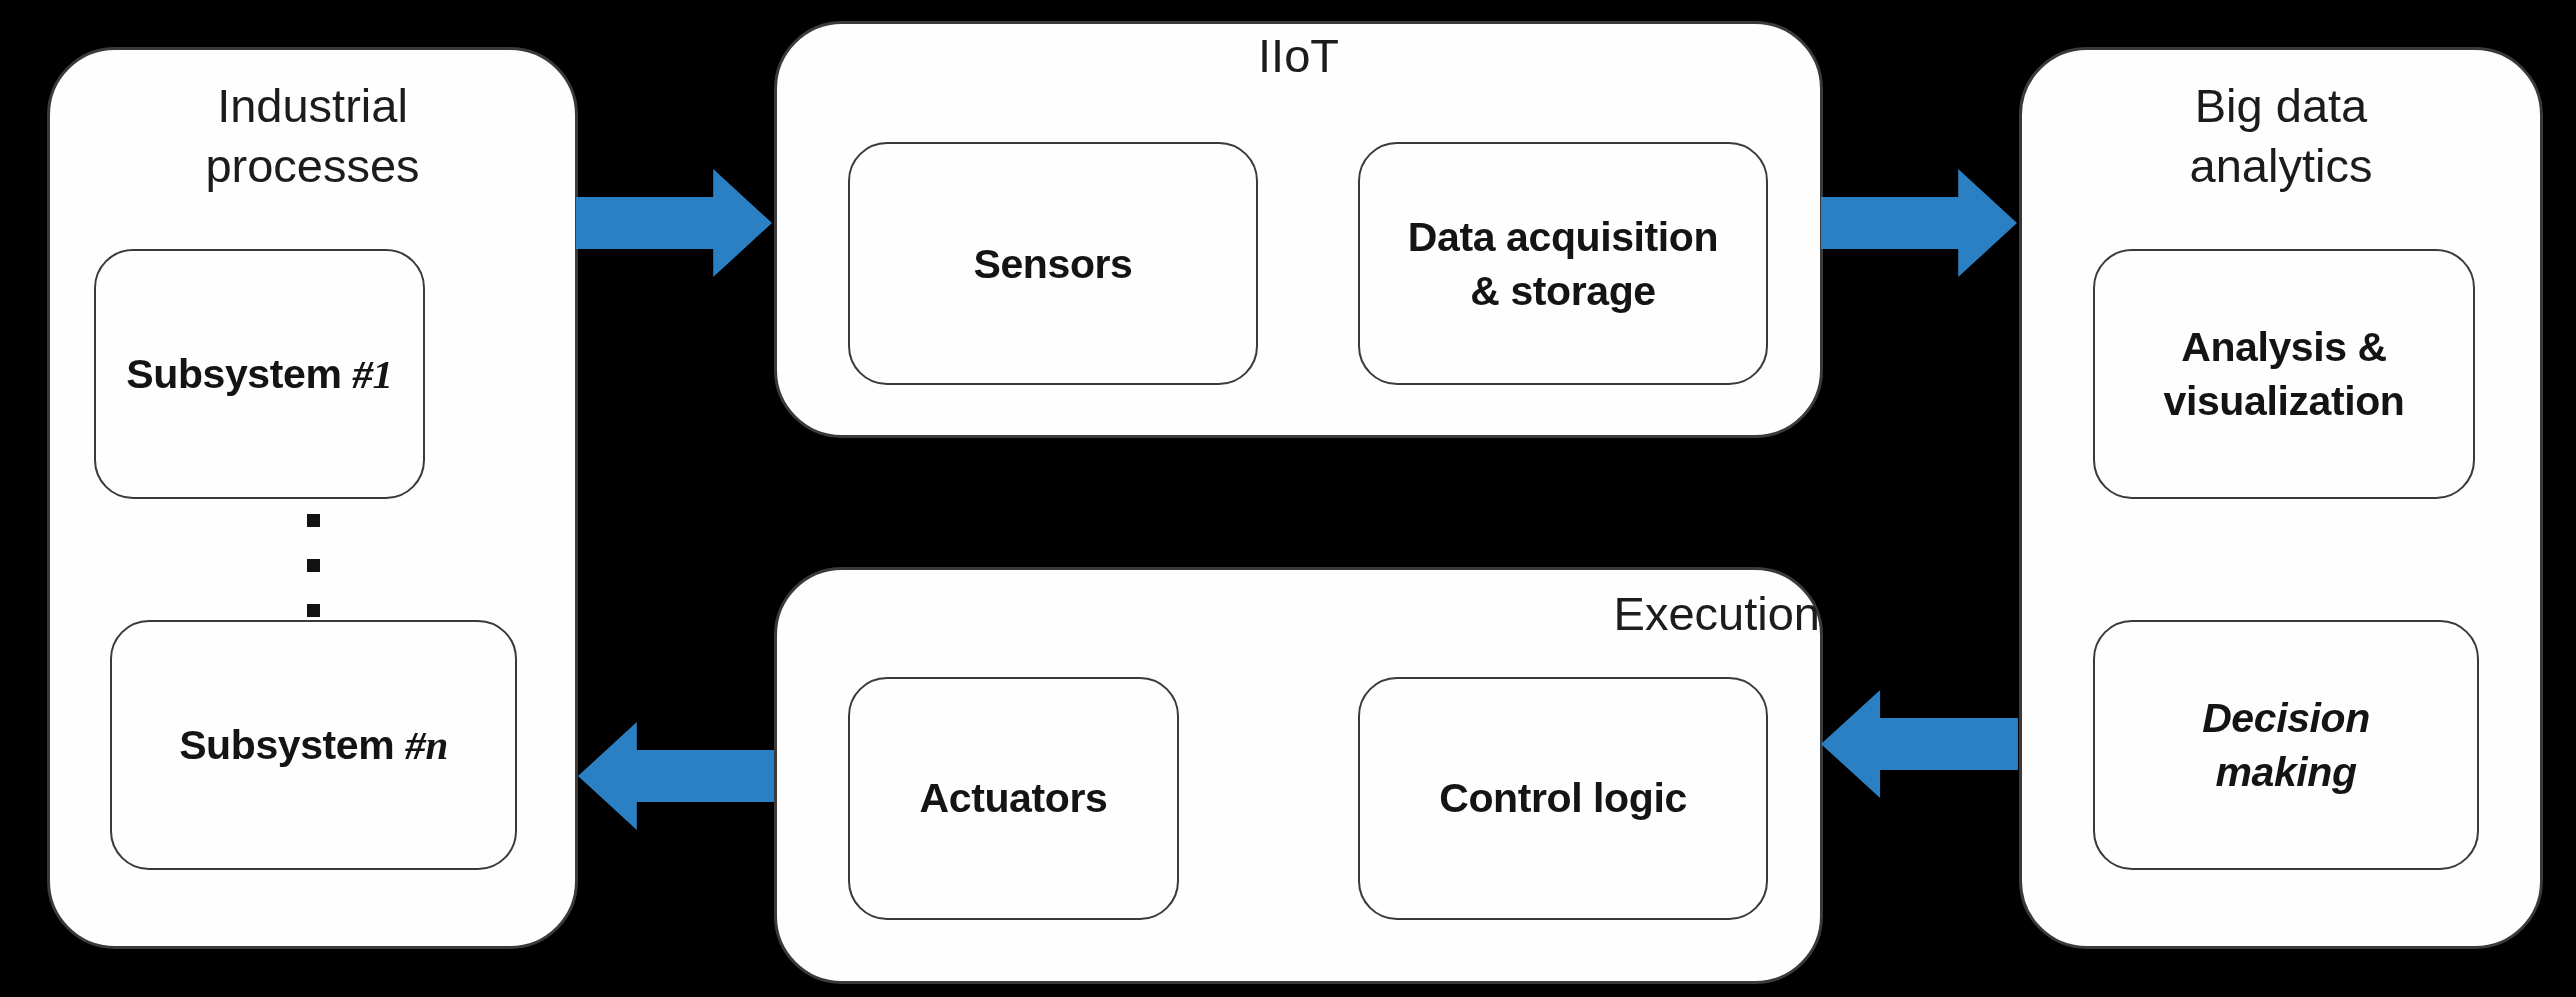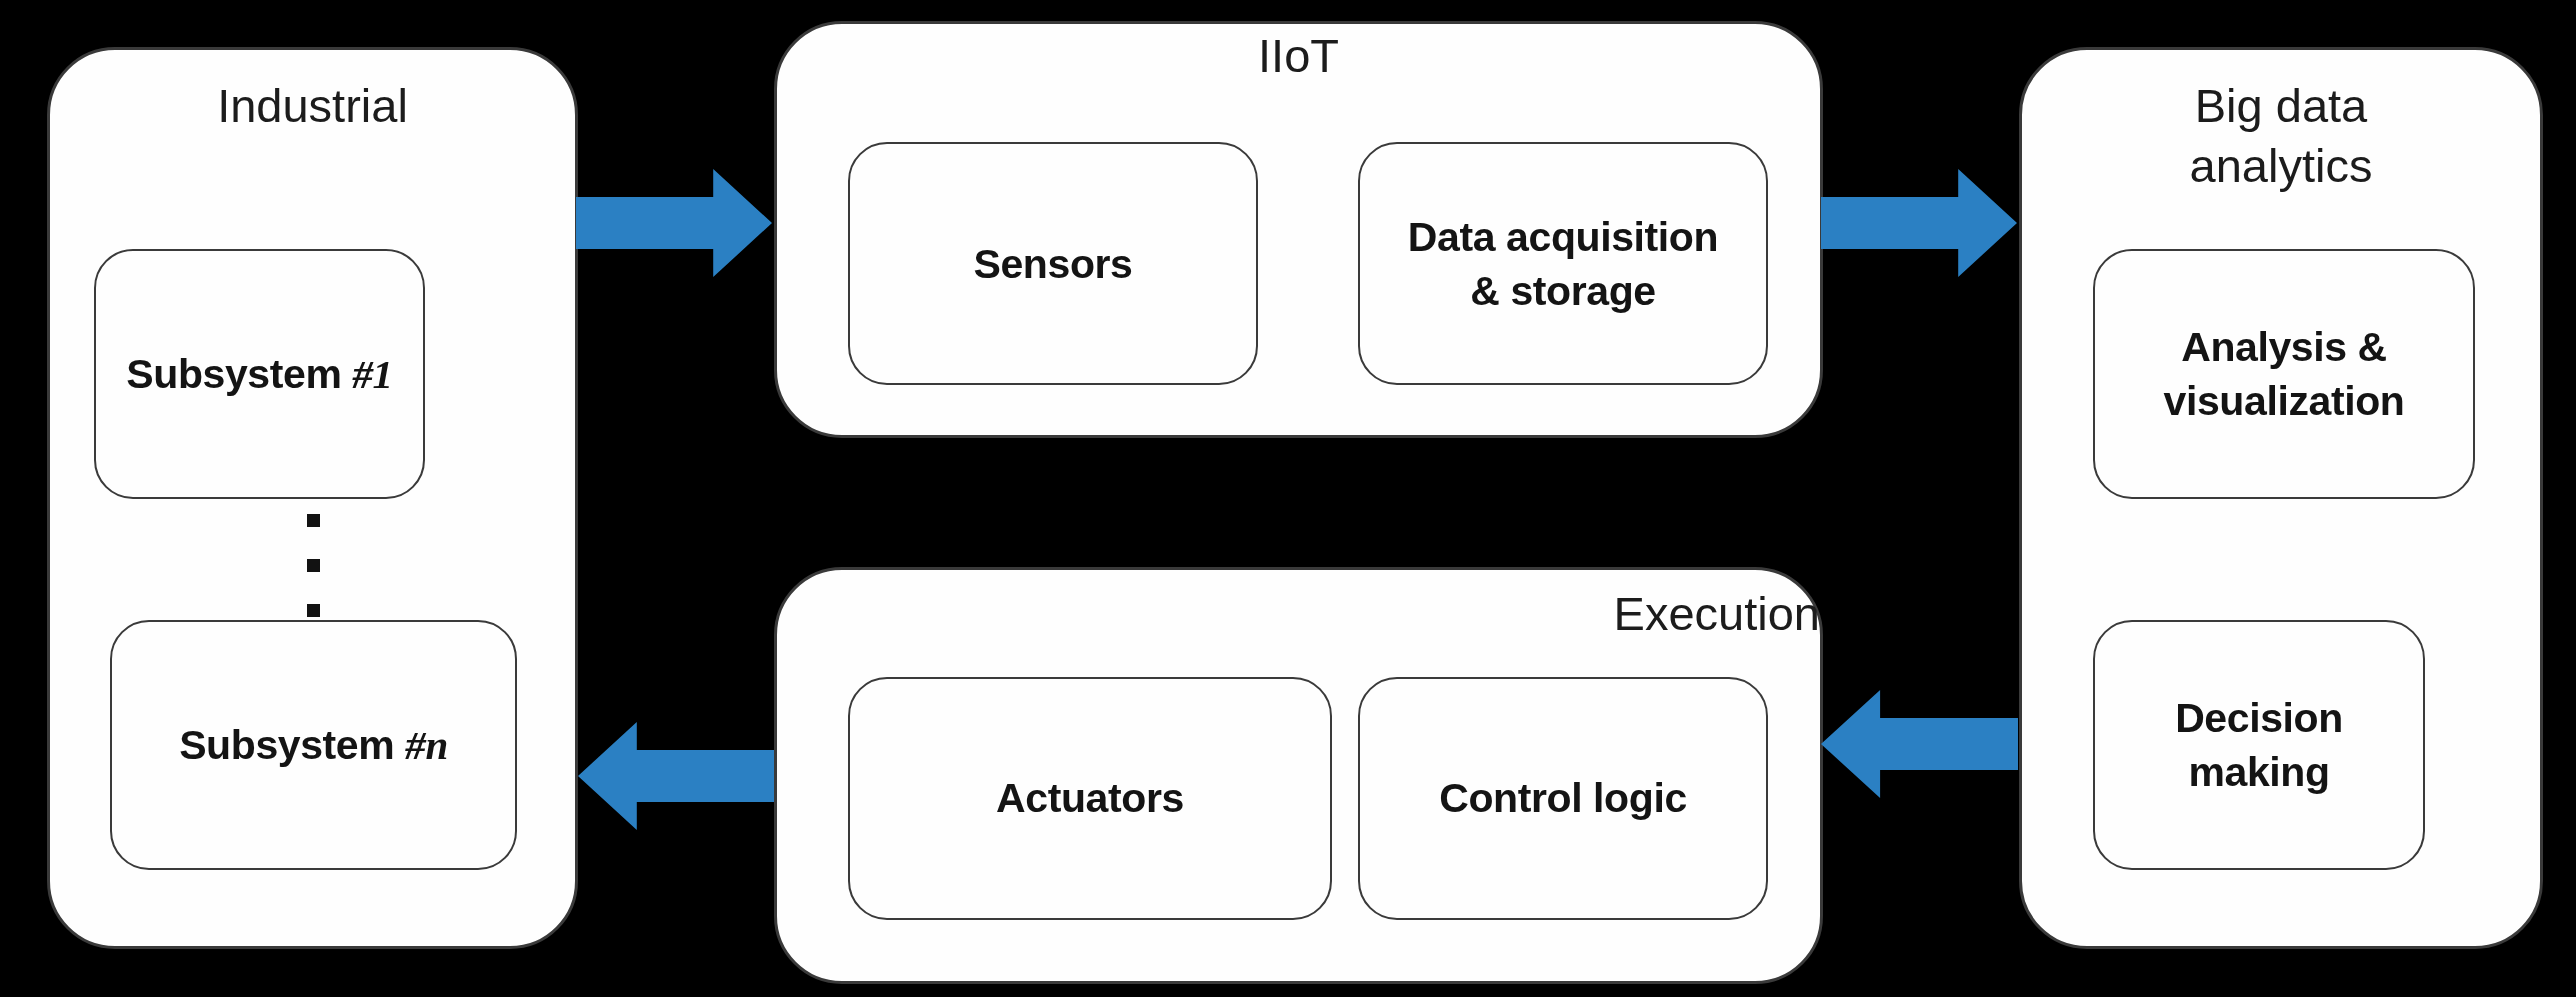--- a/index.html
+++ b/index.html
@@ -71,20 +71,21 @@
   }
 </style>
 </head>
 <body>
 
 <div id="canvas">
 
   <div class="container" style="left:47px; top:47px; width:531px; height:902px;">
     <div class="ctitle" style="top:26px;">
       <div>Industrial</div>
+      <div>processes</div>
     </div>
     <div class="box" style="left:44px; top:199px; width:331px; height:250px;">
       <div class="blabel">
         <span>Subsystem </span><span class="it">#1</span>
       </div>
     </div>
     <div class="vdots" style="left:257px; top:464px; width:13px; height:103px;">
       <div class="dot"></div>
       <div class="dot"></div>
       <div class="dot"></div>
@@ -110,21 +111,21 @@
         <div>Data acquisition</div>
         <div>&amp; storage</div>
       </div>
     </div>
   </div>
 
   <div class="container" style="left:774px; top:567px; width:1049px; height:417px;">
     <div class="ctitle" style="top:14.3px;text-align:right;">
       <div>Execution</div>
     </div>
-    <div class="box" style="left:71px; top:107px; width:484px; height:243px;">
+    <div class="box" style="left:71px; top:107px; width:331px; height:243px;">
       <div class="blabel">
         <div>Actuators</div>
       </div>
     </div>
     <div class="box" style="left:581px; top:107px; width:410px; height:243px;">
       <div class="blabel">
         <div>Control logic</div>
       </div>
     </div>
   </div>
@@ -133,21 +134,21 @@
     <div class="ctitle" style="top:26px;">
       <div>Big data</div>
       <div>analytics</div>
     </div>
     <div class="box" style="left:71px; top:199px; width:382px; height:250px;">
       <div class="blabel">
         <div>Analysis &amp;</div>
         <div>visualization</div>
       </div>
     </div>
-    <div class="box" style="left:71px; top:570px; width:332px; height:250px;">
+    <div class="box" style="left:71px; top:570px; width:386px; height:250px;font-style:italic;">
       <div class="blabel">
         <div>Decision</div>
         <div>making</div>
       </div>
     </div>
   </div>
 
   <div class="arrow right" style="left:576px; top:169px; width:196px; height:108px;"></div>
   <div class="arrow right" style="left:1821px; top:169px; width:196px; height:108px;"></div>
   <div class="arrow left" style="left:1821px; top:690px; width:197px; height:108px;"></div>

